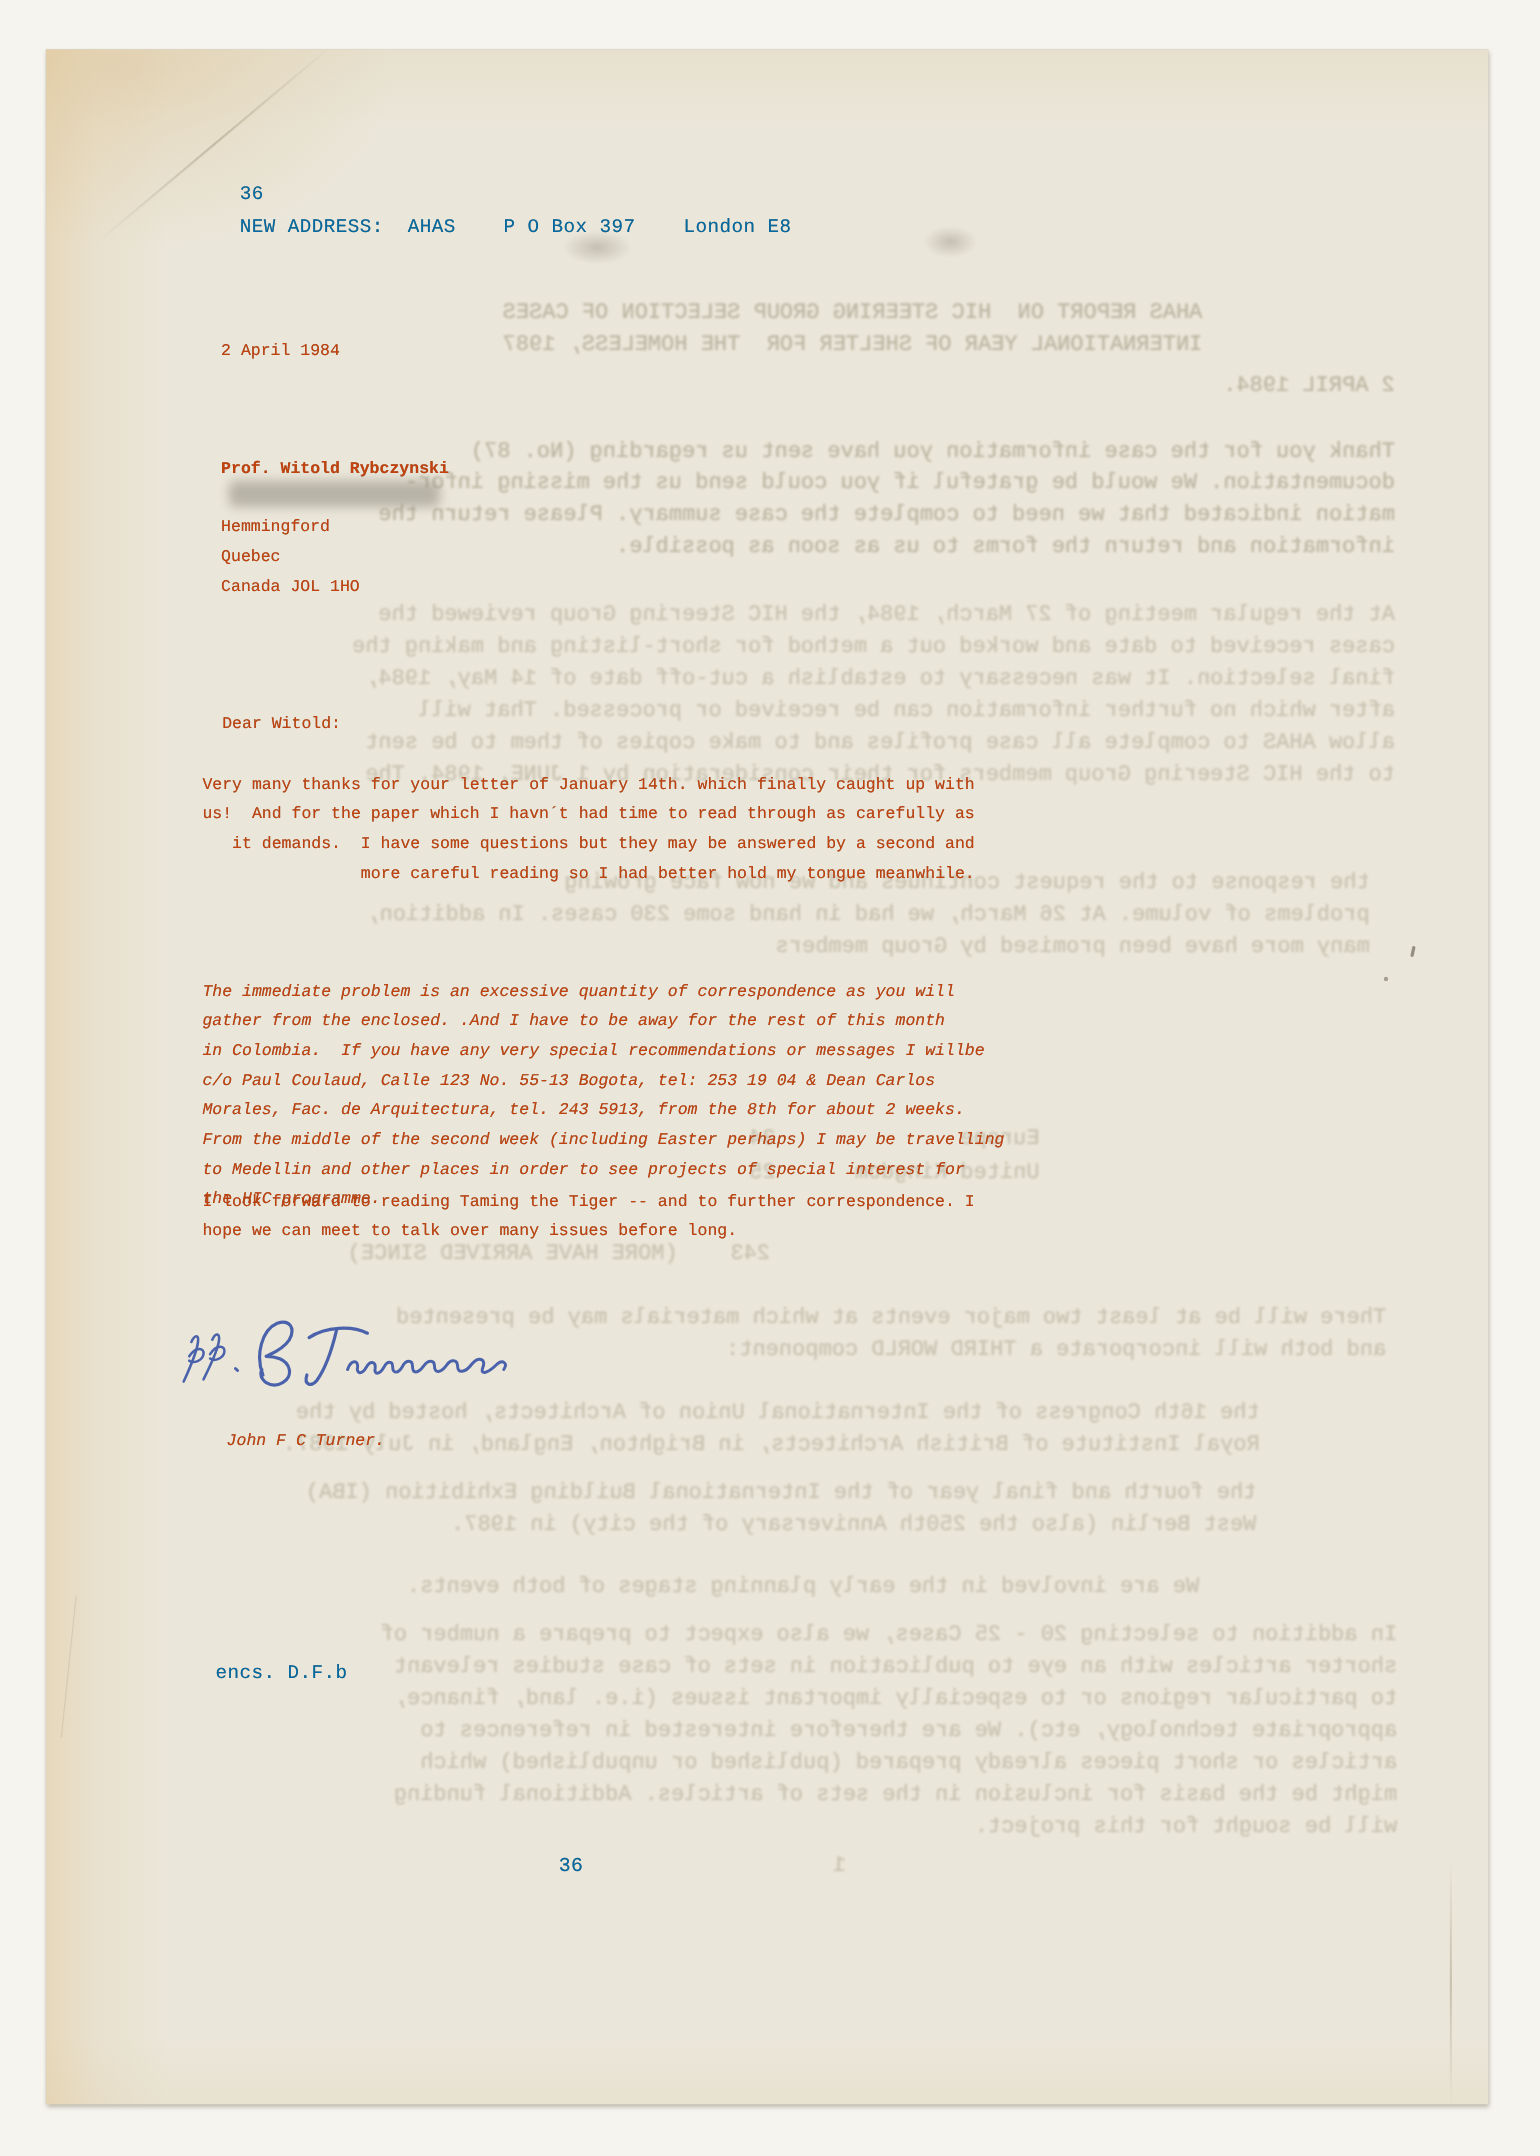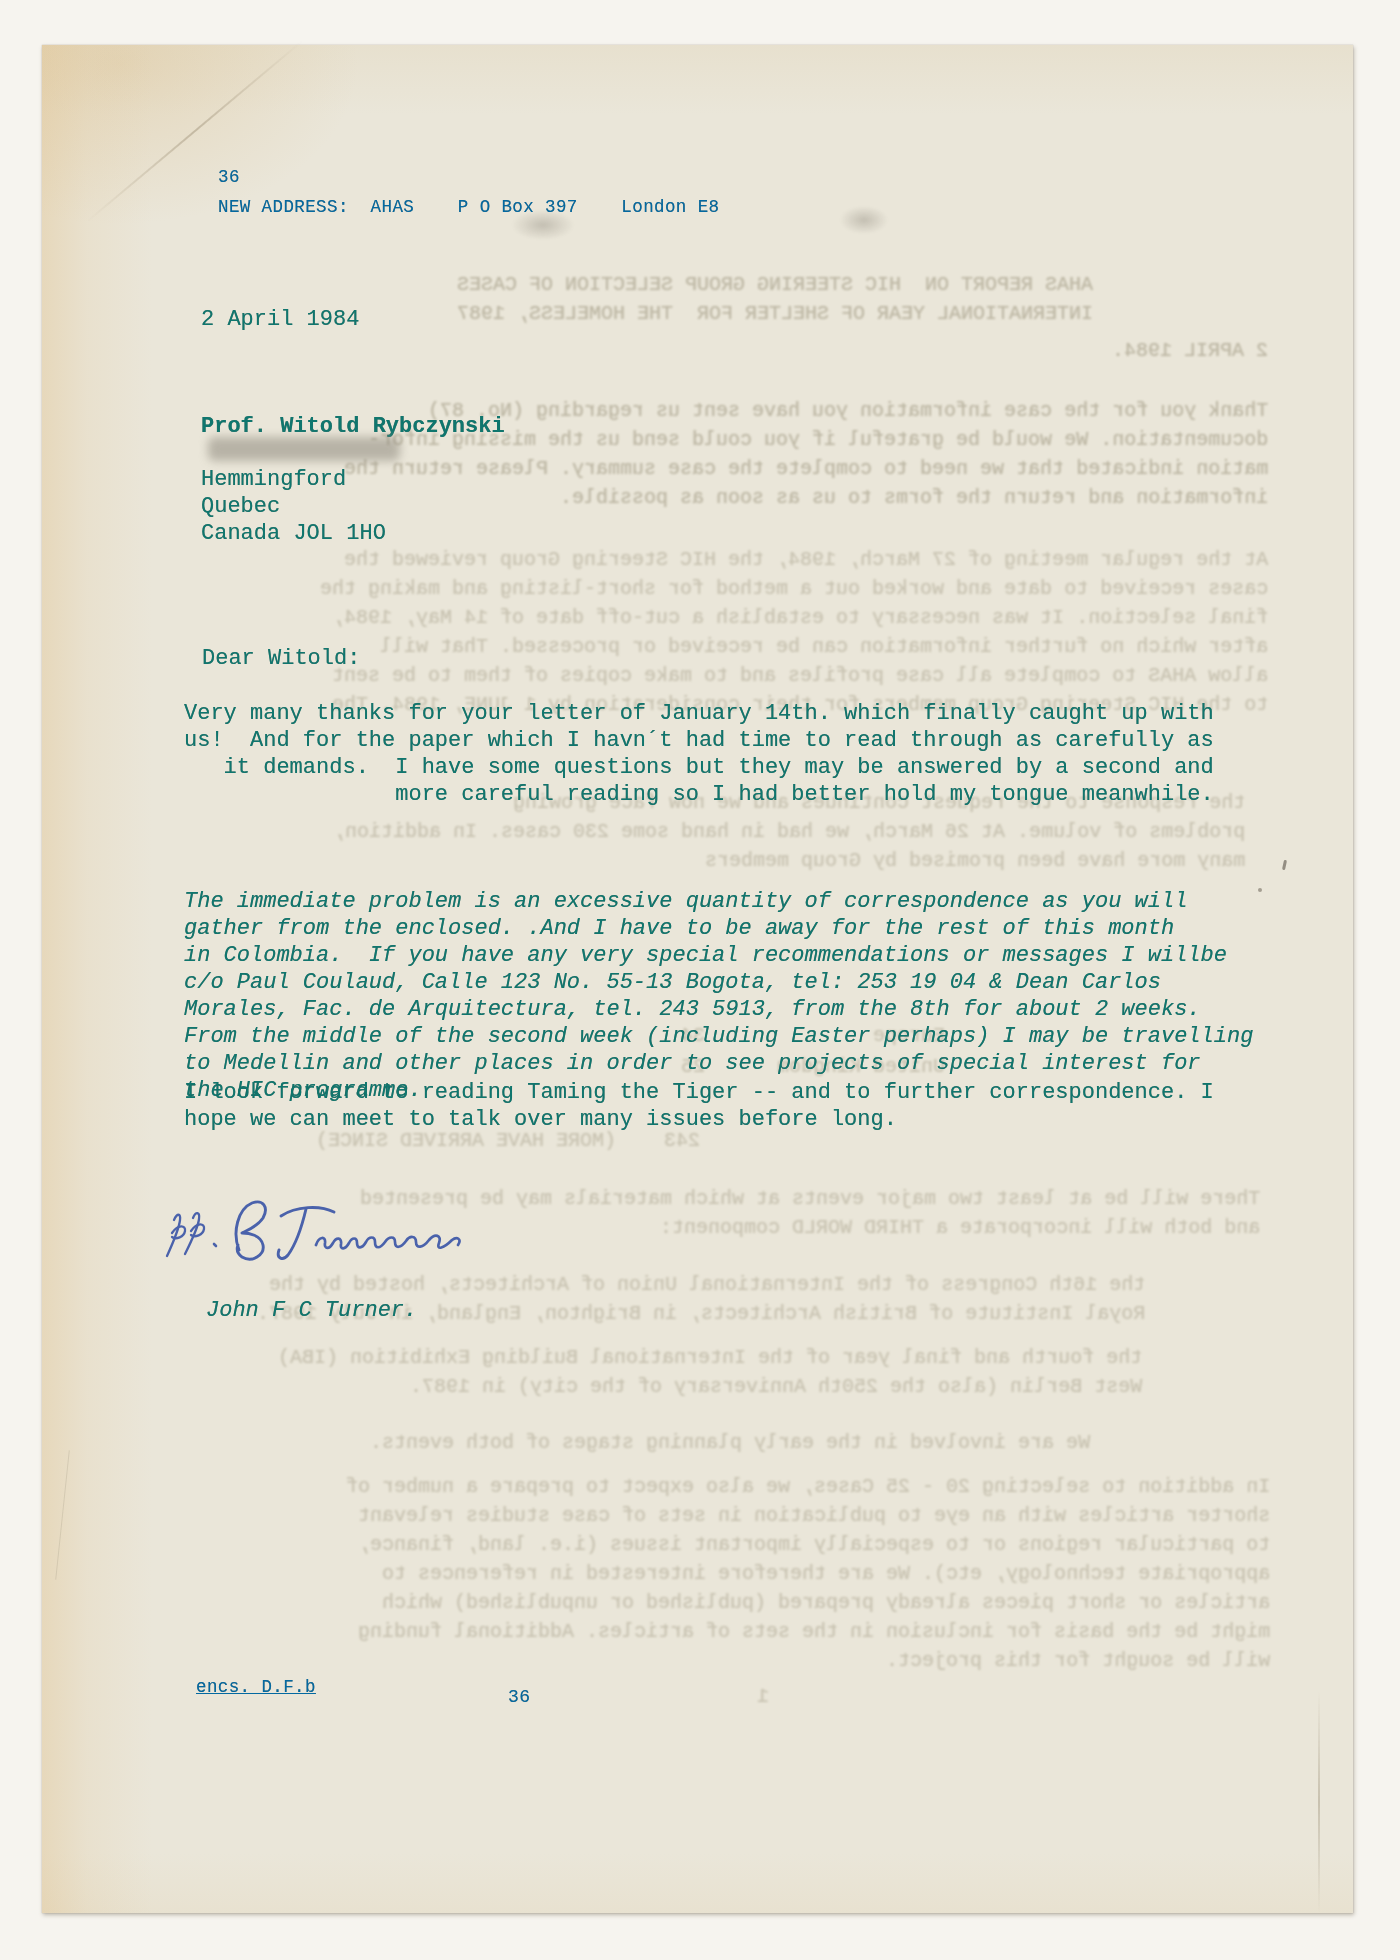--- a/index.html
+++ b/index.html
@@ -21,22 +21,22 @@
     background:
       linear-gradient(90deg, rgba(223,186,124,.32), rgba(223,186,124,.12) 45px, rgba(223,186,124,0) 110px),
       radial-gradient(ellipse 340px 230px at 6% 1%, rgba(214,176,112,.28), rgba(214,176,112,0) 70%),
       linear-gradient(0deg, rgba(214,186,130,.10), rgba(214,186,130,0) 60px),
       linear-gradient(180deg, rgba(210,182,128,.12), rgba(210,182,128,0) 70px);
   }
   
   .typed{
     position:absolute;
     white-space:pre;
-    font-size:22px;line-height:27px;
-    color:#0f766e;
+    font-size:15px;line-height:27px;
+    color:#c2410c;
     text-shadow:0 0 .6px rgba(66,60,51,.55);
   }
   .typed-sm{
     font-size:17.5px;line-height:23px;
     color:#0369a1;
     letter-spacing:.4px;
   }
   
   .bleed{
     position:absolute;
@@ -183,17 +183,17 @@
 
       <path d="M143,24 C158,14 182,13 196,20" stroke-width="2.9"></path>
       <path d="M168,17 C164,34 158,52 150,63 C145,69 138,67 141,58" stroke-width="2.9"></path>
 
       <path d="M178,53 C181,44 188,44 187,51 C186,57 191,58 195,51 C198,45 204,45 203,52 C202,58 207,58 211,51 C214,45 219,45 219,51 C219,57 224,57 228,50 C231,44 237,44 237,50 C237,57 242,57 247,50 C251,44 257,44 257,50 C257,57 263,56 268,49 C272,43 278,44 278,50 C278,57 285,56 291,48 C297,41 304,43 301,51 C298,59 306,56 314,48 C319,44 324,47 320,53" stroke-width="2.7"></path>
     </g>
   </svg>
 
   <div class="typed" style="left:206px;top:1297px;font-style:italic;">John F C Turner.</div>
 
-  <div class="typed typed-sm" style="left:196px;top:1676px;text-decoration:underline;">encs. D.F.b</div>
+  <div class="typed typed-sm" style="left:196px;top:1510px;">encs. D.F.b</div>
 
   <div class="typed typed-sm" style="left:508px;top:1686px;font-size:18px;">36</div>
 
 </div>
 
 </body></html>

